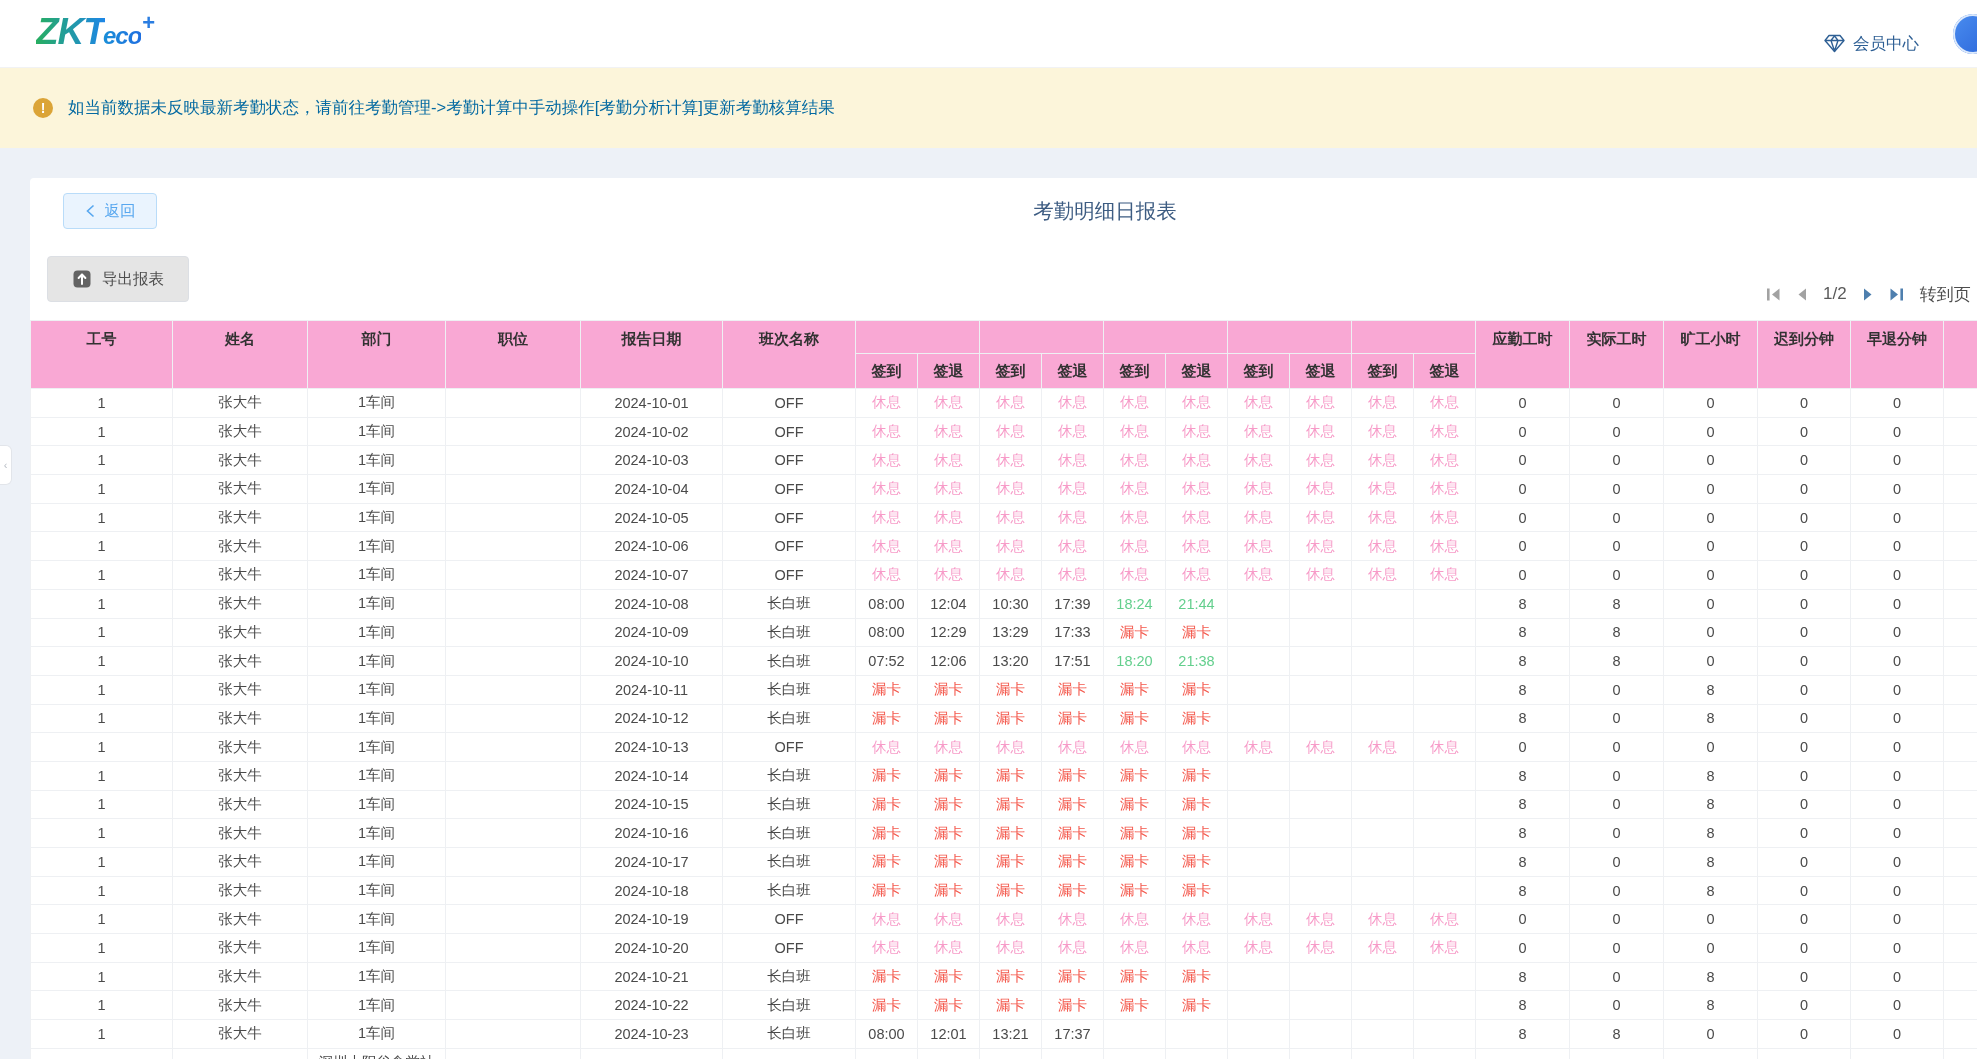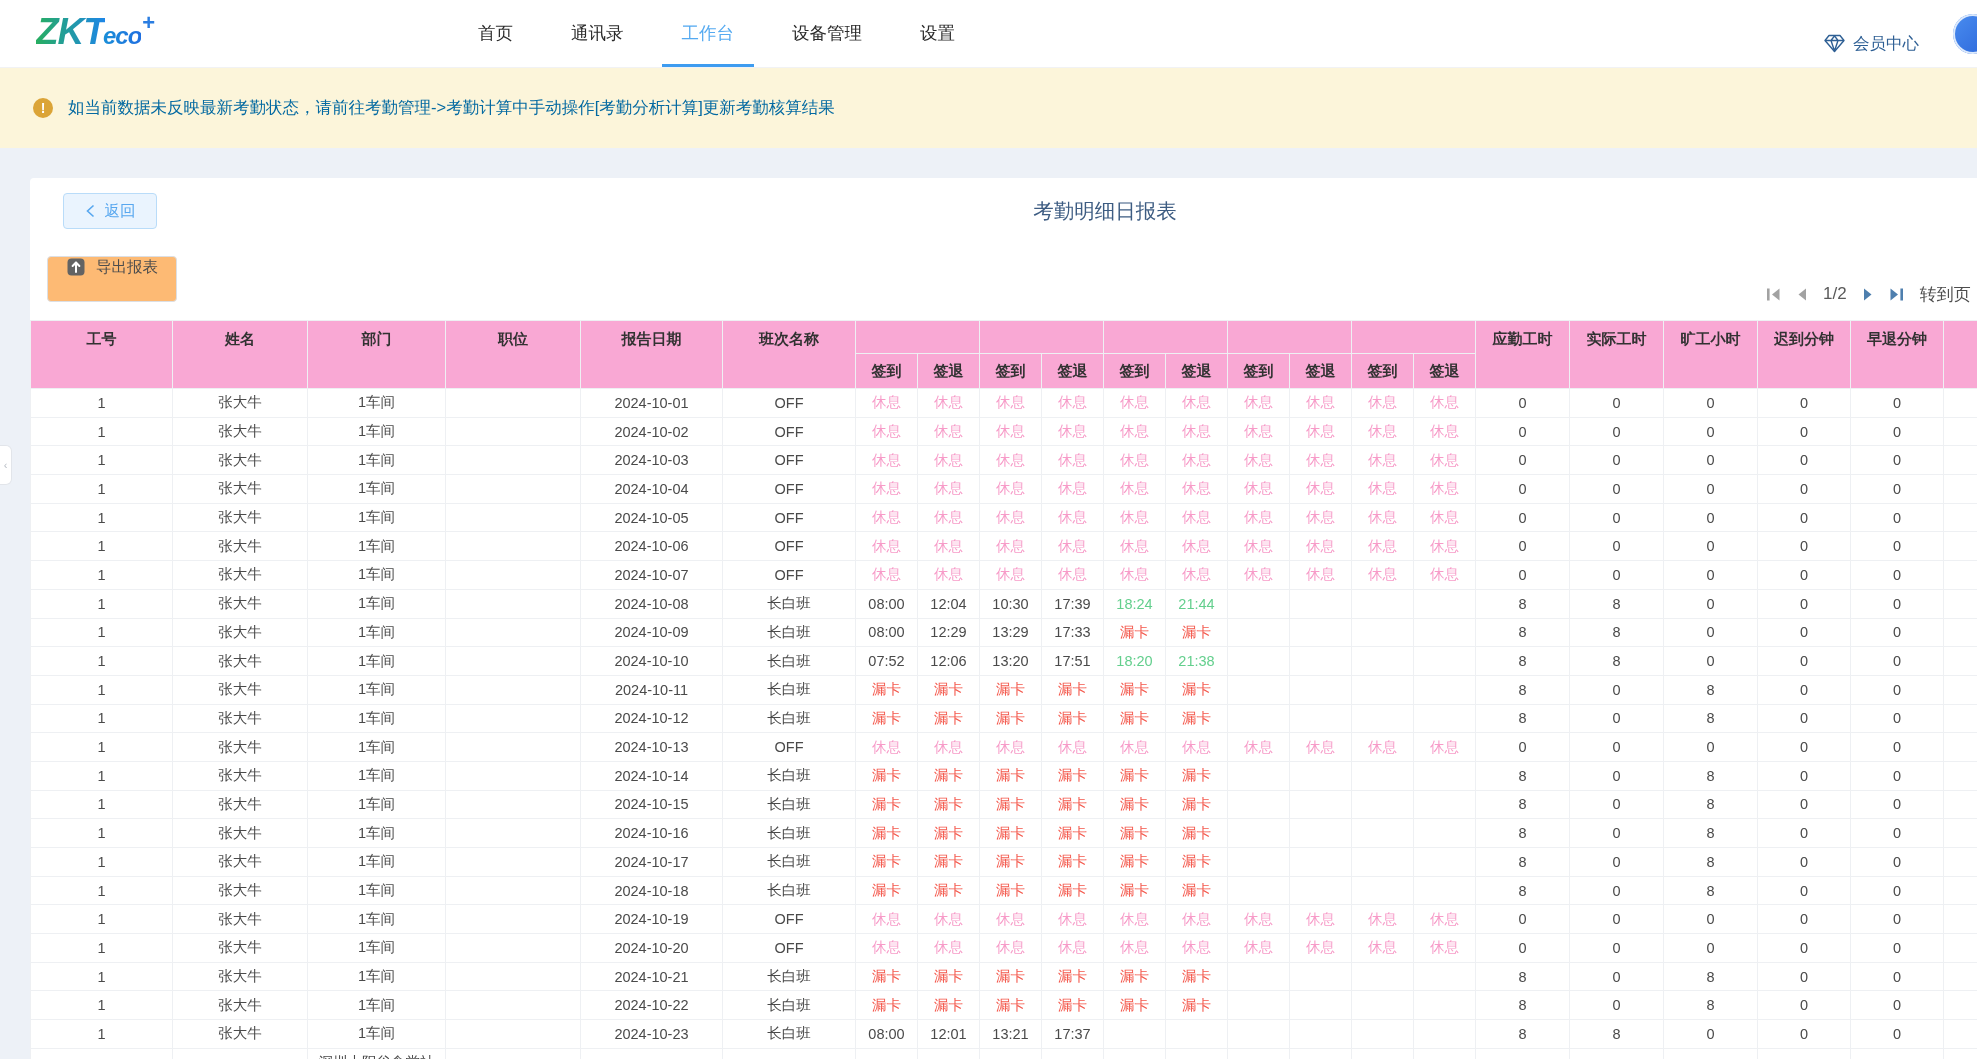--- a/index.html
+++ b/index.html
@@ -26,21 +26,21 @@
   .banner-icon{width:20px;height:20px;border-radius:50%;background:#dba437;color:#fff;font-size:14px;font-weight:bold;display:flex;align-items:center;justify-content:center;flex:0 0 auto;}
   .banner-text{margin-left:15px;font-size:16.5px;color:#0369a1;}
   
   .drawer-handle{position:absolute;left:0;top:445px;width:11px;height:38px;background:#fff;border:1px solid #e2e5ea;border-left:none;border-radius:0 6px 6px 0;color:#b9bec6;font-size:11px;display:flex;align-items:center;justify-content:center;cursor:pointer;z-index:4;}
   
   .card{position:absolute;left:30px;top:178px;width:2150px;bottom:0;background:#fff;border-radius:4px 4px 0 0;}
   .back-row{position:relative;height:72px;}
   .back-btn{position:absolute;left:33px;top:15px;width:94px;height:36px;background:#eaf4fe;border:1px solid #b9dcf9;border-radius:4px;display:flex;align-items:center;justify-content:center;gap:9px;color:#57a7ef;font-size:15.5px;cursor:pointer;box-sizing:border-box;}
   .page-title{position:absolute;left:0;right:0;top:19px;text-align:center;font-size:20.5px;color:#3d5c82;font-weight:500;}
   .toolbar{position:relative;height:70px;}
-  .export-btn{position:absolute;left:17px;top:6px;height:44px;padding:0 18px;background:#fdba74;border:1px solid #dcdfe4;border-radius:4px;display:flex;align-items:flex-start;gap:10px;font-size:15.5px;color:#4d4d4d;cursor:pointer;}
+  .export-btn{position:absolute;left:17px;top:6px;height:44px;padding:0 24px;background:#e5e5e5;border:1px solid #dcdfe4;border-radius:4px;display:flex;align-items:center;gap:10px;font-size:15.5px;color:#4d4d4d;cursor:pointer;}
   .pager{position:absolute;left:1735px;top:18px;display:flex;align-items:center;gap:11px;white-space:nowrap;}
   .pg-btn{width:17px;height:17px;display:flex;align-items:center;justify-content:center;cursor:pointer;}
   .pg-text{font-size:17px;color:#5a5a5a;margin:16px 2px;}
   .pg-goto{font-size:17px;color:#4d4d4d;margin-left:4px;cursor:pointer;}
   
   .report-table{border-collapse:collapse;table-layout:fixed;margin-top:0;}
   .report-table th,.report-table td{border:1px solid #eef0f3;overflow:hidden;white-space:nowrap;}
   .report-table thead th{background:#f9a8d4;color:#323232;font-size:15px;font-weight:bold;text-align:center;}
   th.h-main{vertical-align:top;padding-top:9px;height:54px;}
   th.h-group{height:30px;}
@@ -51,27 +51,20 @@
   td.p-ot{color:#63cf8d;}
   td.p-time{color:#4a4a4a;}
 </style>
 </head>
 <body>
 
 <header class="topnav">
   <div class="logo">
     <span class="zk">ZKT</span><span class="eco">eco</span><span class="plus">+</span>
   </div>
-  <nav class="nav-items">
-    <div class="nav-item">首页</div>
-    <div class="nav-item">通讯录</div>
-    <div class="nav-item active">工作台</div>
-    <div class="nav-item">设备管理</div>
-    <div class="nav-item">设置</div>
-  </nav>
   <div class="member">
     <span style="display:flex;">
       <svg width="21" height="19" viewBox="0 0 21 19" fill="none" stroke="#2e5f94" stroke-width="1.4" stroke-linejoin="round">
         <path d="M5 1.5 L16 1.5 L20 6.5 L10.5 17.5 L1 6.5 Z"></path>
         <path d="M1 6.5 L20 6.5 M7 6.5 L10.5 1.8 L14 6.5 L10.5 17 Z"></path>
       </svg>
     </span>
     <span>会员中心</span>
   </div>
   <div class="avatar"></div>

